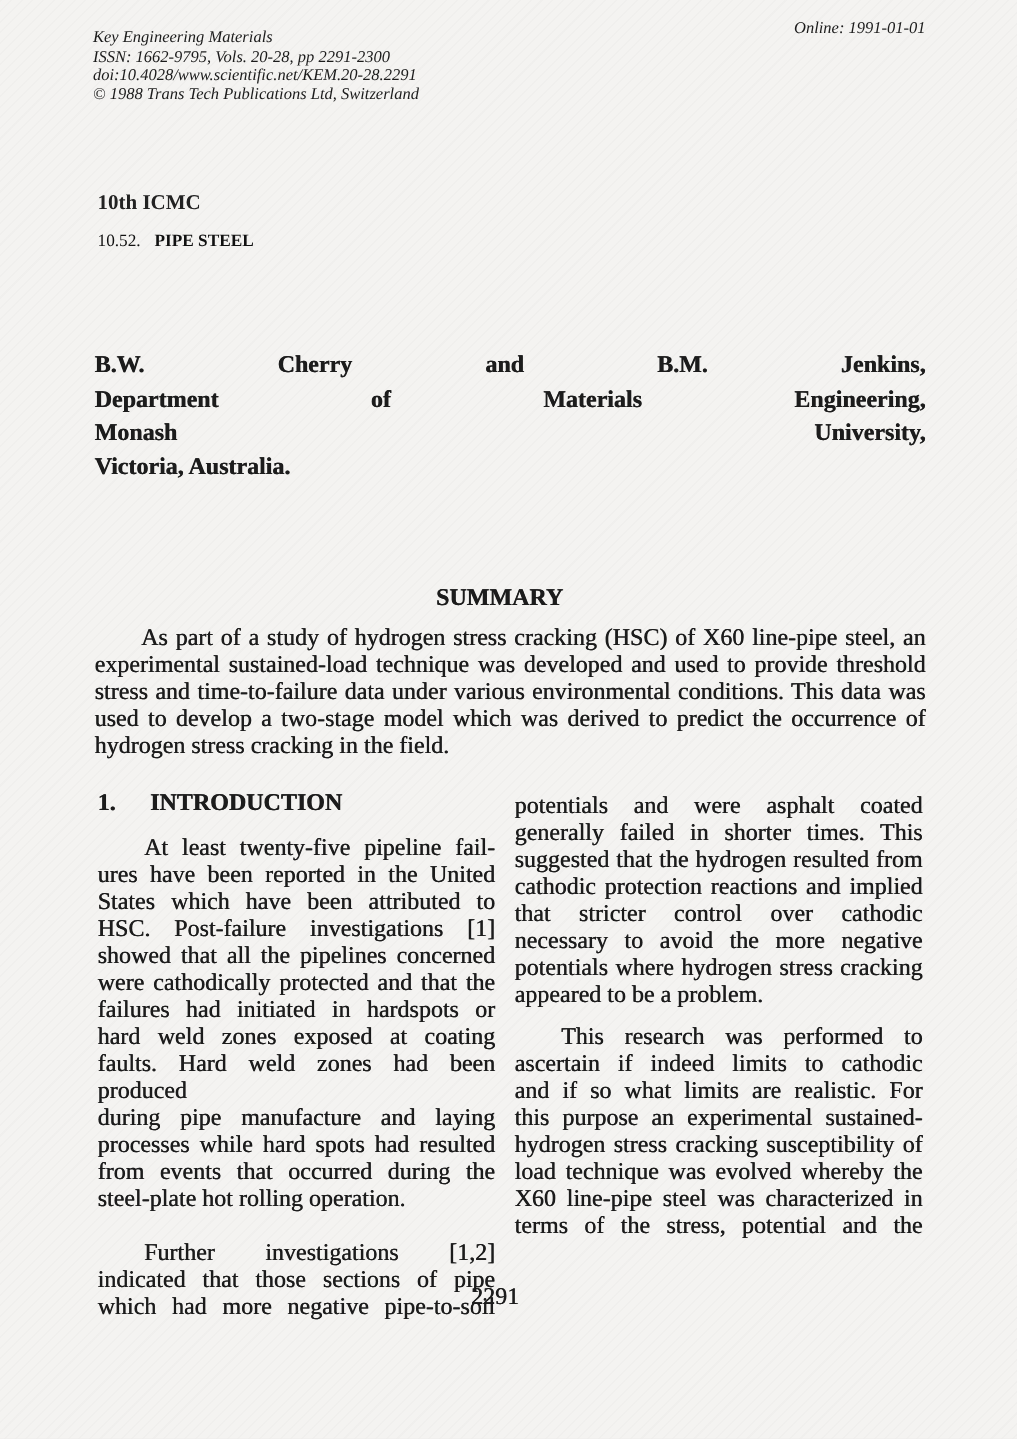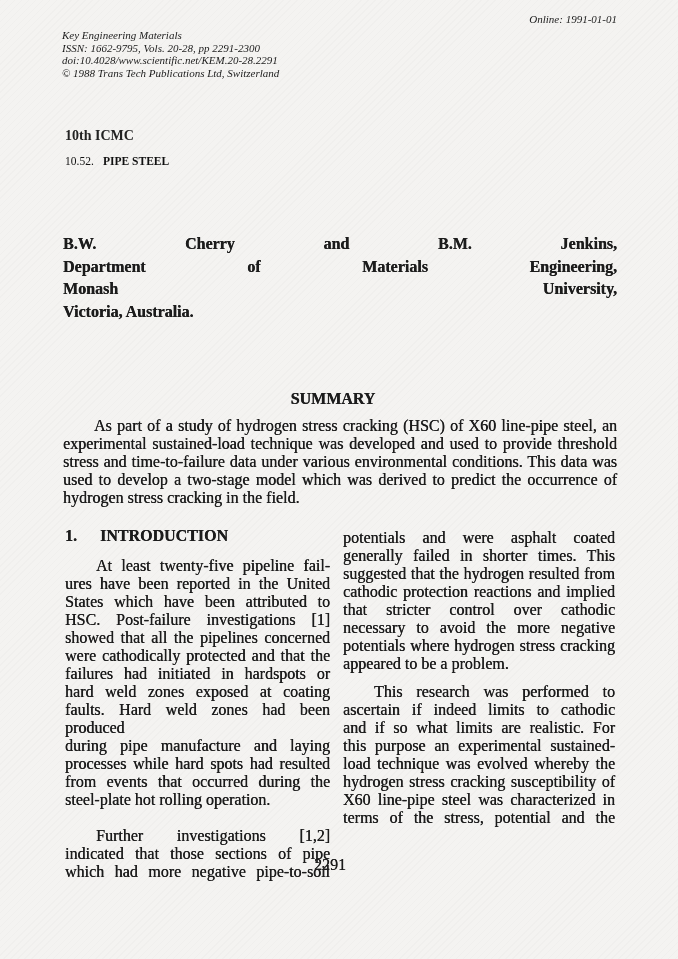--- a/index.html
+++ b/index.html
@@ -12,21 +12,21 @@
     position: relative;
     width: 678px; height: 959px;
     background: #f4f3f1;
     background-image: repeating-linear-gradient(135deg, rgba(0,0,0,0.015) 0 1px, transparent 1px 5px);
     color: #1a1a1a;
     overflow: hidden;
   }
   .serif-it { font-family: "Liberation Serif", serif; font-style: italic; font-size: 11px; line-height: 12.5px; color: #1b1b1b; }
   .mono { font-family: Liberation Serif, serif; font-size: 16px; line-height: 18px; color: #1c1c1c; text-shadow: 0.3px 0 currentColor; }
 
-  .header-left  { position: absolute; left: 62px; top: 29px; }
+  .header-left  { position: absolute; left: 62px; top: 19px; }
   .header-right { position: absolute; right: 61px; top: 13px; text-align: right; }
   .header-left .jl, .header-right .jl { display: block; }
 
   .conference { position: absolute; left: 65px; top: 128px; font-family: "Liberation Serif", serif; font-weight: bold; font-size: 14px; color: #222; }
 
   .title-row { position: absolute; left: 65px; top: 153px; width: 552px; display: flex; }
   .title-number { width: 38px; flex: 0 0 38px; font-family: "Liberation Serif", serif; font-weight: normal; font-size: 11.5px; line-height: 16px; color: #111; }
   .title-lines { flex: 1; font-family: "Liberation Serif", serif; font-weight: bold; font-size: 11.5px; line-height: 16px; color: #111; }
   .title-lines .jl { text-align: left; text-align-last: justify; }
   .title-lines .jl.last { text-align-last: left; }
@@ -131,22 +131,22 @@
         <div class="jl">that stricter control over cathodic</div>
         <div class="jl">necessary to avoid the more negative</div>
         <div class="jl">potentials where hydrogen stress cracking</div>
         <div class="jl last">appeared to be a problem.</div>
       </div>
     <div class="lines indent all-just p-gap-small">
         <div class="jl">This research was performed to</div>
         <div class="jl">ascertain if indeed limits to cathodic</div>
         <div class="jl">and if so what limits are realistic.  For</div>
         <div class="jl">this purpose an experimental sustained-</div>
+        <div class="jl">hydrogen stress cracking susceptibility of</div>
         <div class="jl">load technique was evolved whereby the</div>
-        <div class="jl">hydrogen stress cracking susceptibility of</div>
         <div class="jl">X60 line-pipe steel was characterized in</div>
         <div class="jl last">terms of the stress, potential and the</div>
       </div>
   </div>
 
   <div class="page-number mono">2291</div>
 
 </div>
 
 </body></html>

